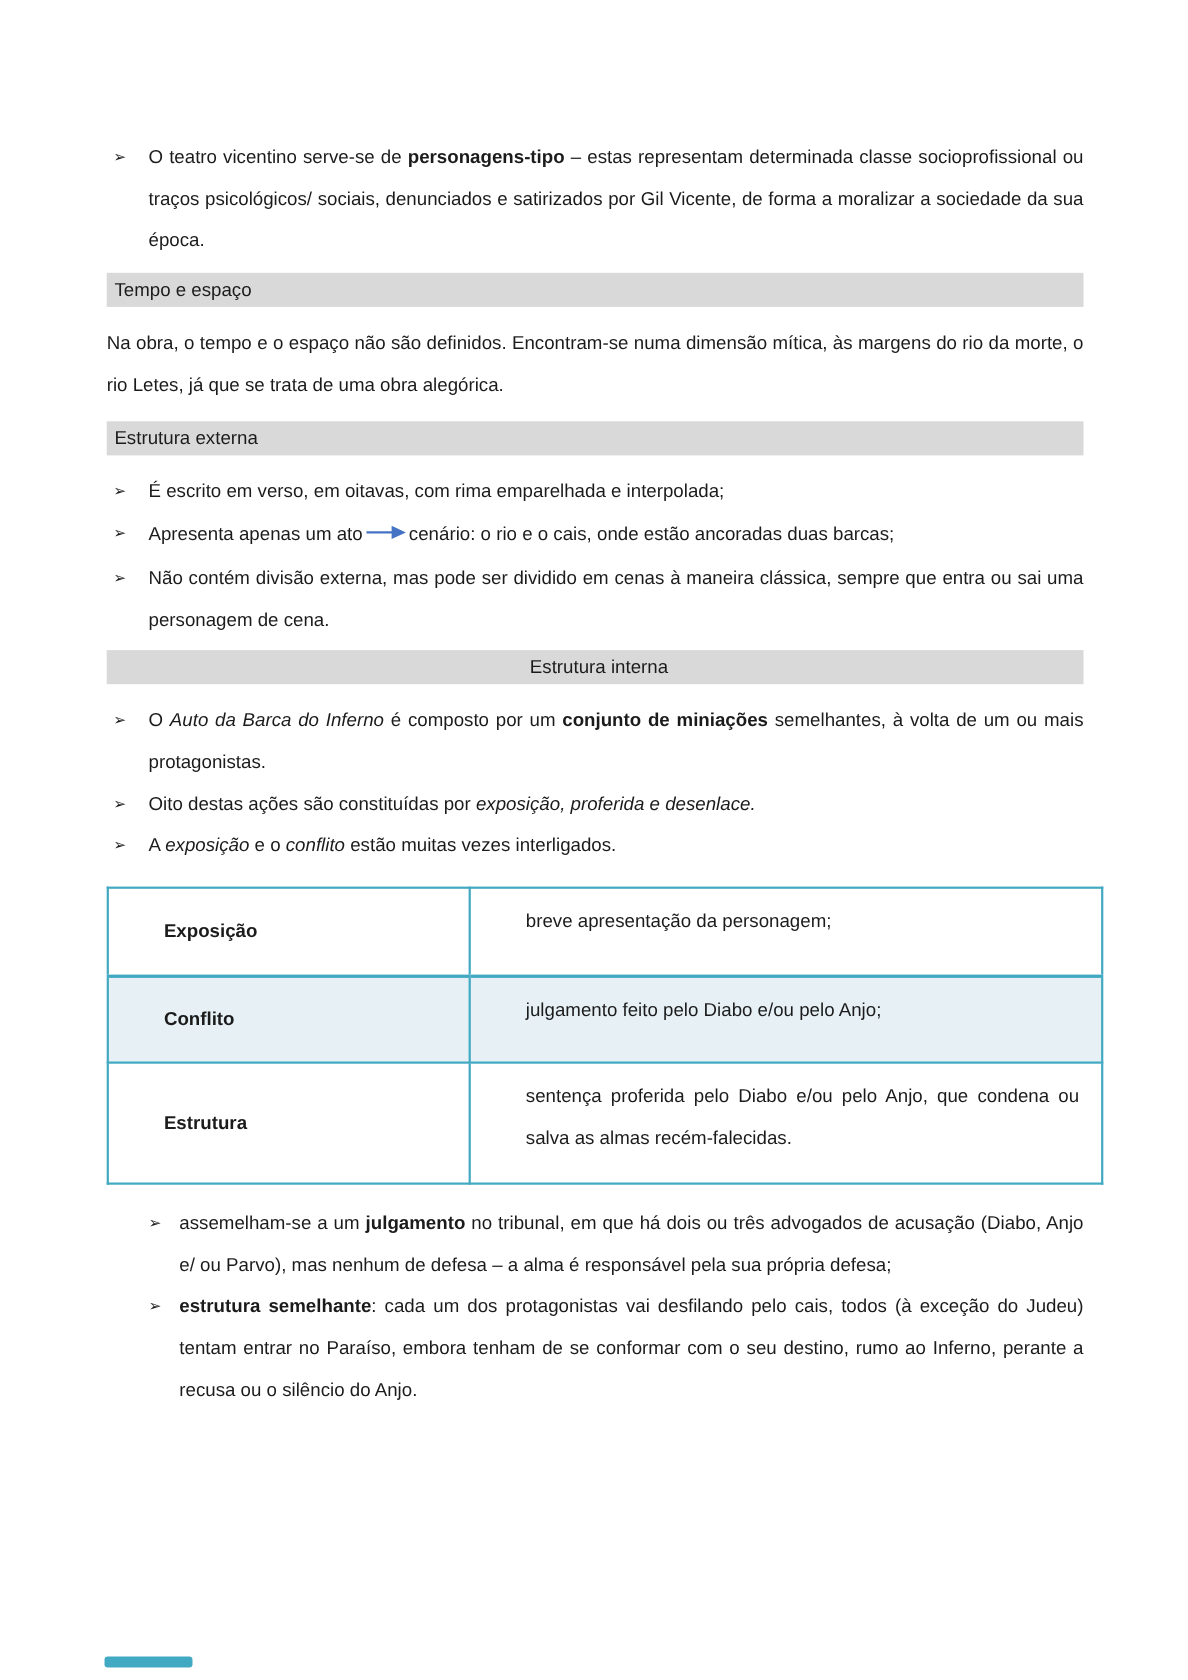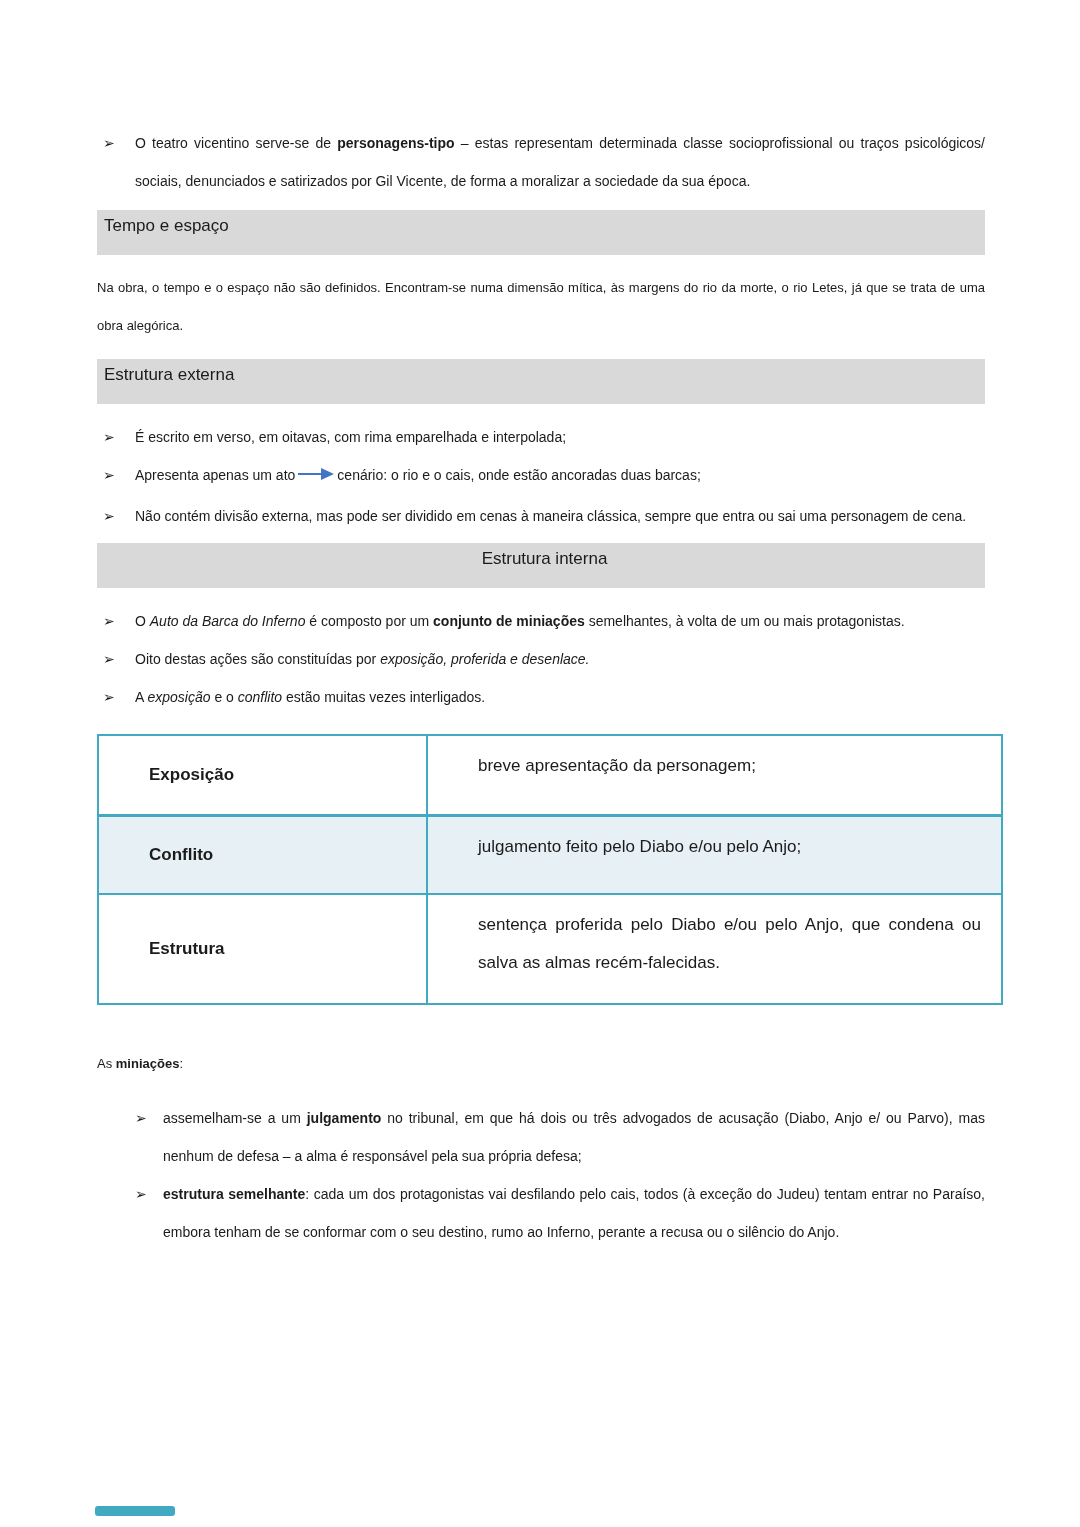--- a/index.html
+++ b/index.html
@@ -4,45 +4,45 @@
 <style>
   html,body{margin:0;padding:0;background:#ffffff;}
   body{
     width:1080px;height:1527px;
     font-family:"Liberation Sans","DejaVu Sans",sans-serif;
     color:#1b1b1b;
     -webkit-font-smoothing:antialiased;
   }
   .page{position:relative;width:1080px;height:1527px;overflow:hidden;background:#fff;}
   .content{position:absolute;left:97px;top:0;width:888px;}
-  .para{font-size:13px;line-height:38px;margin:0;}
+  .para{font-size:17px;line-height:38px;margin:0;}
   .just{text-align:justify;}
   b{font-weight:bold;}
   i{font-style:italic;}
 
   
   .hbar{
     background:#D9D9D9;
-    height:45px;line-height:31px;
+    height:31px;line-height:31px;
     padding-left:7px;
     font-size:17px;
     width:881px;
   }
   .hbar.tempo{margin-top:10px;}
   .hbar.externa{margin-top:14px;}
   .hbar.interna{margin-top:8px;text-align:center;}
 
   
   .bullet{display:flex;align-items:flex-start;}
   .bullet .marker{
     flex:none;width:32px;padding-left:6px;
     font-family:"DejaVu Sans",sans-serif;
     font-size:14px;line-height:38px;
   }
-  .bullet .btext{flex:1;font-size:14px;line-height:38px;}
+  .bullet .btext{flex:1;font-size:17px;line-height:38px;}
   .intro{margin-top:124px;}
   .blist{margin-top:14px;}
   .p-tempo{margin-top:14px;}
 
   
   .bullet.lvl2{margin-left:38px;}
   .bullet.lvl2 .marker{width:28px;padding-left:0;}
 
   
   .flow-arrow{display:inline-block;vertical-align:middle;margin:0 3px 3px 3px;}
@@ -144,23 +144,20 @@
           <td class="c1">Conflito</td>
           <td class="c2">julgamento feito pelo Diabo e/ou pelo Anjo;</td>
         </tr>
         <tr class="row-des">
           <td class="c1">Estrutura</td>
           <td class="c2 just">sentença proferida pelo Diabo e/ou pelo Anjo, que condena ou salva as almas recém-falecidas.</td>
         </tr>
       </tbody>
     </table>
 
-    <p class="para mini-title">
-      <span>As </span><b>miniações</b><span>:</span>
-    </p>
 
     <div class="mini-list">
       <div class="bullet lvl2">
         <span class="marker">➢</span>
         <div class="btext just">
           <span>assemelham-se a um </span><b>julgamento</b><span> no tribunal, em que há dois ou três advogados de acusação (Diabo, Anjo e/ ou Parvo), mas nenhum de defesa – a alma é responsável pela sua própria defesa;</span>
         </div>
       </div>
       <div class="bullet lvl2">
         <span class="marker">➢</span>

